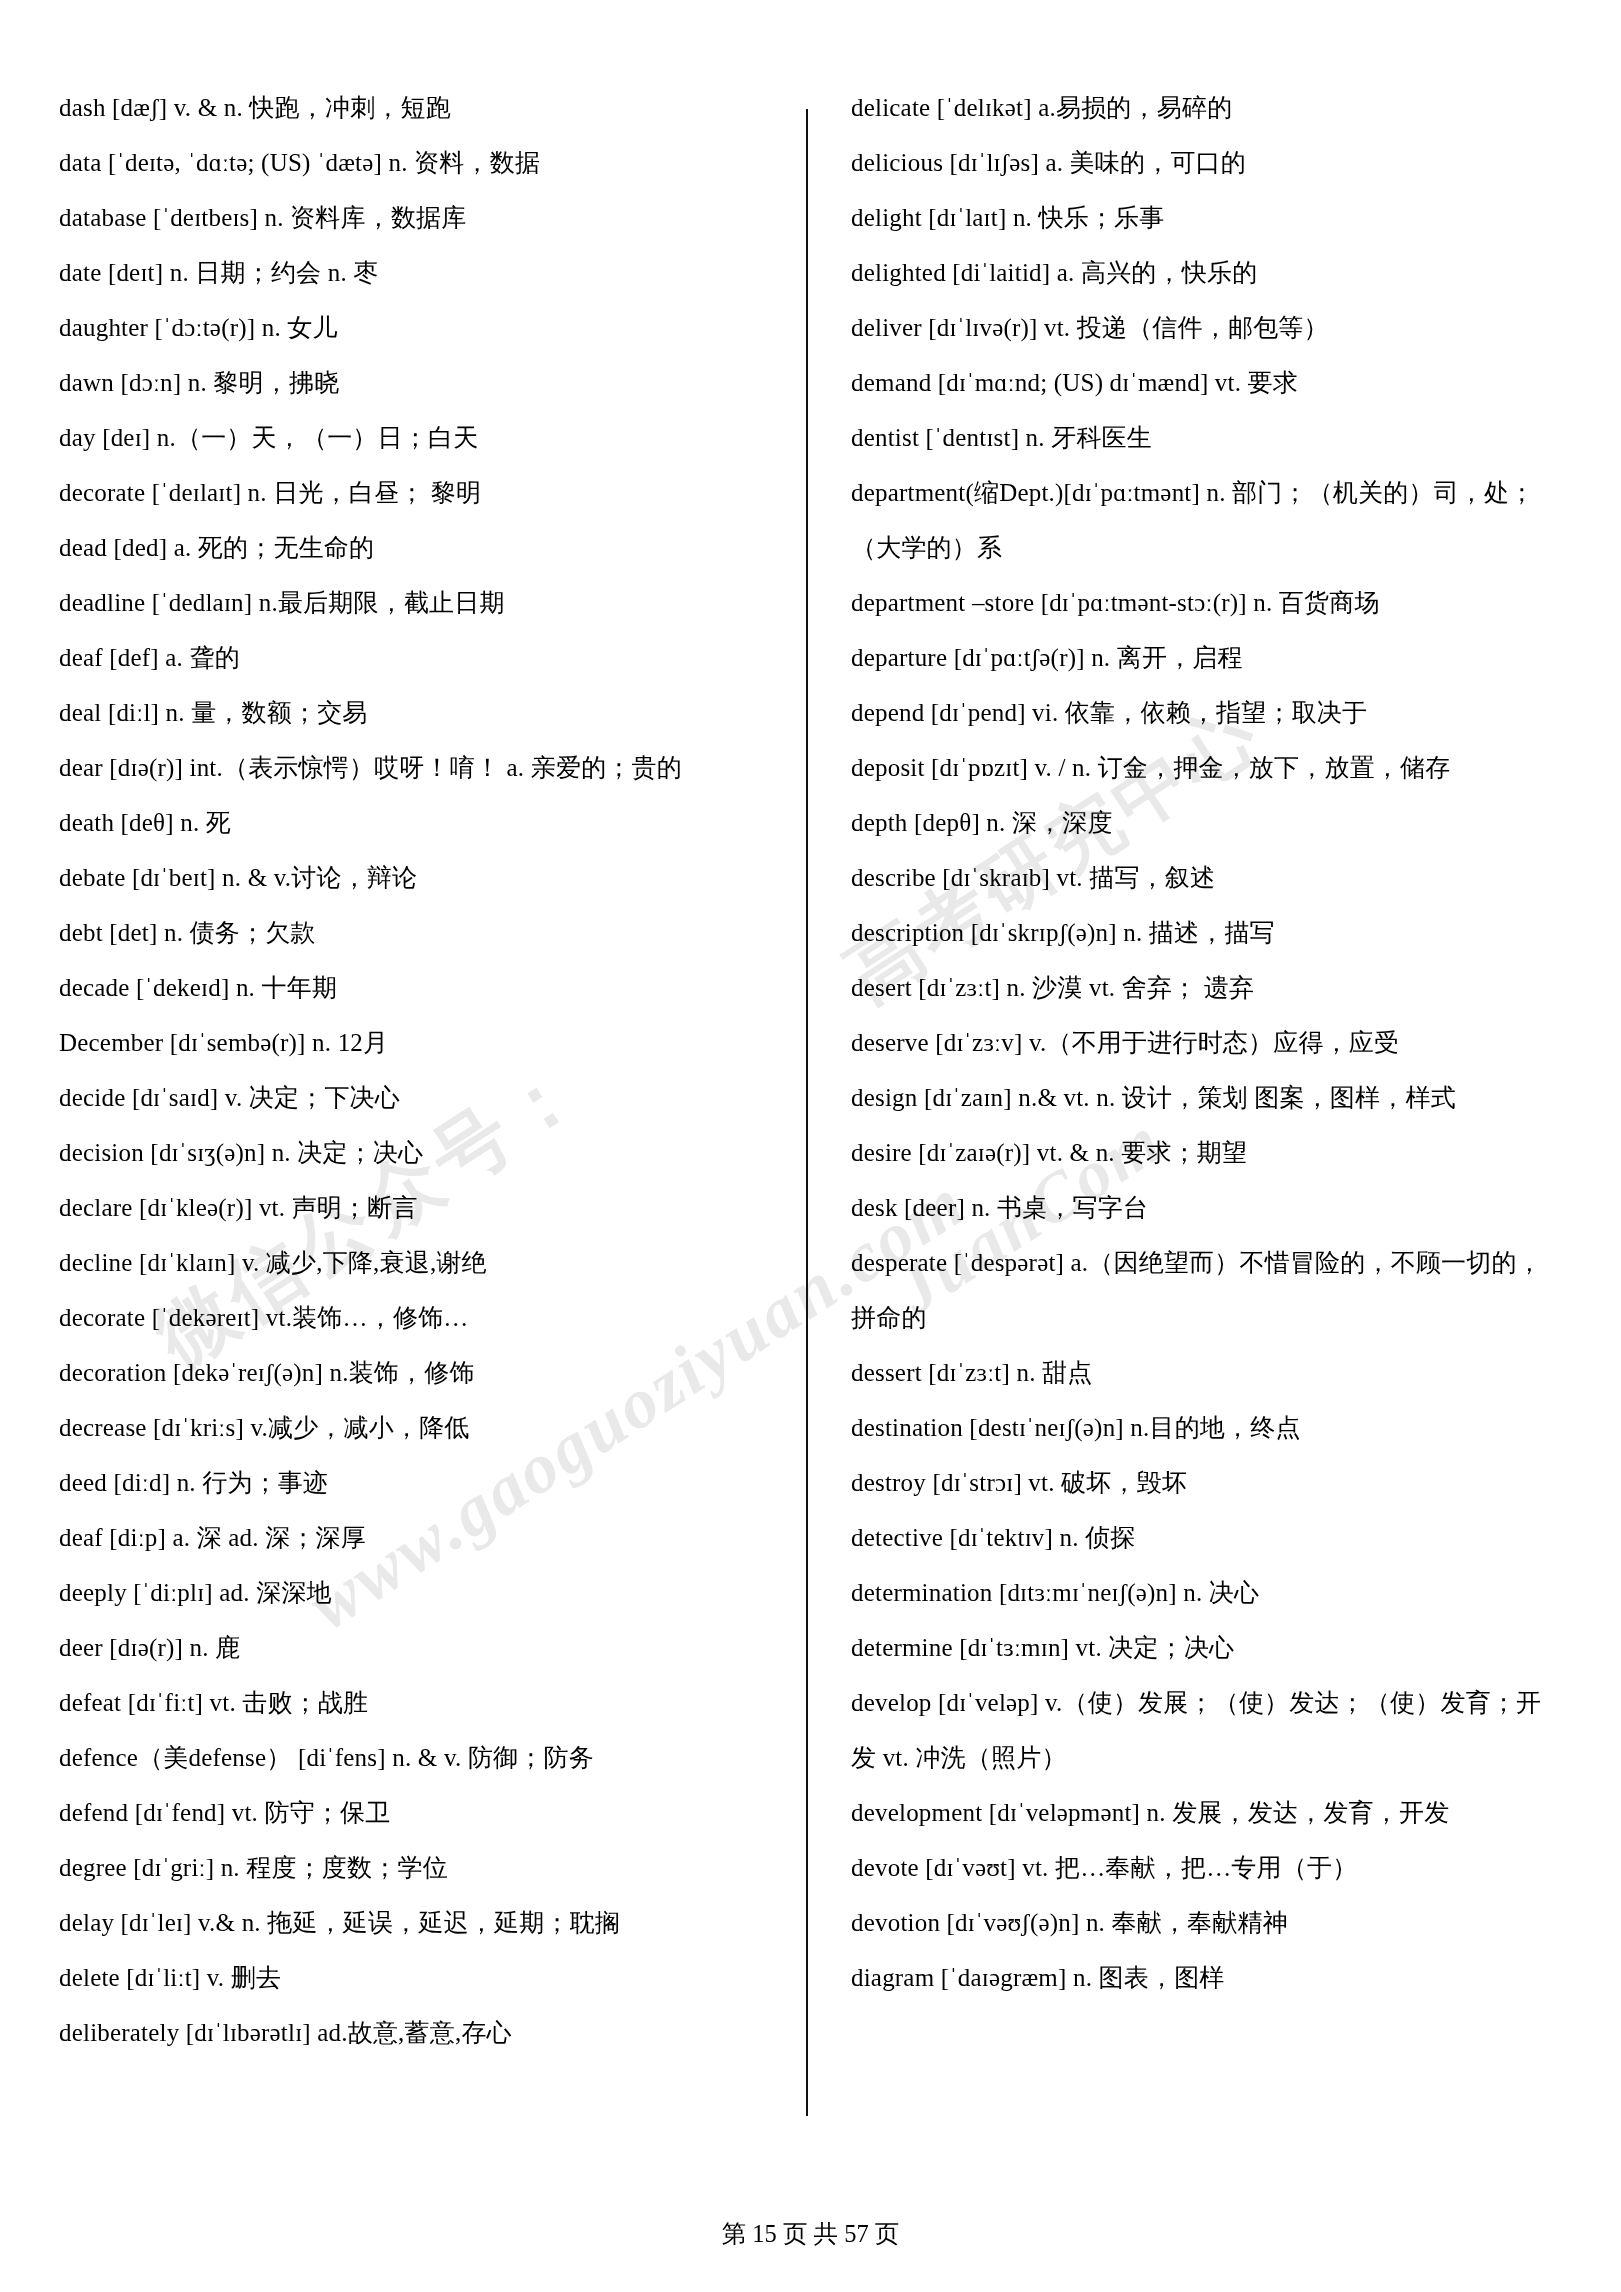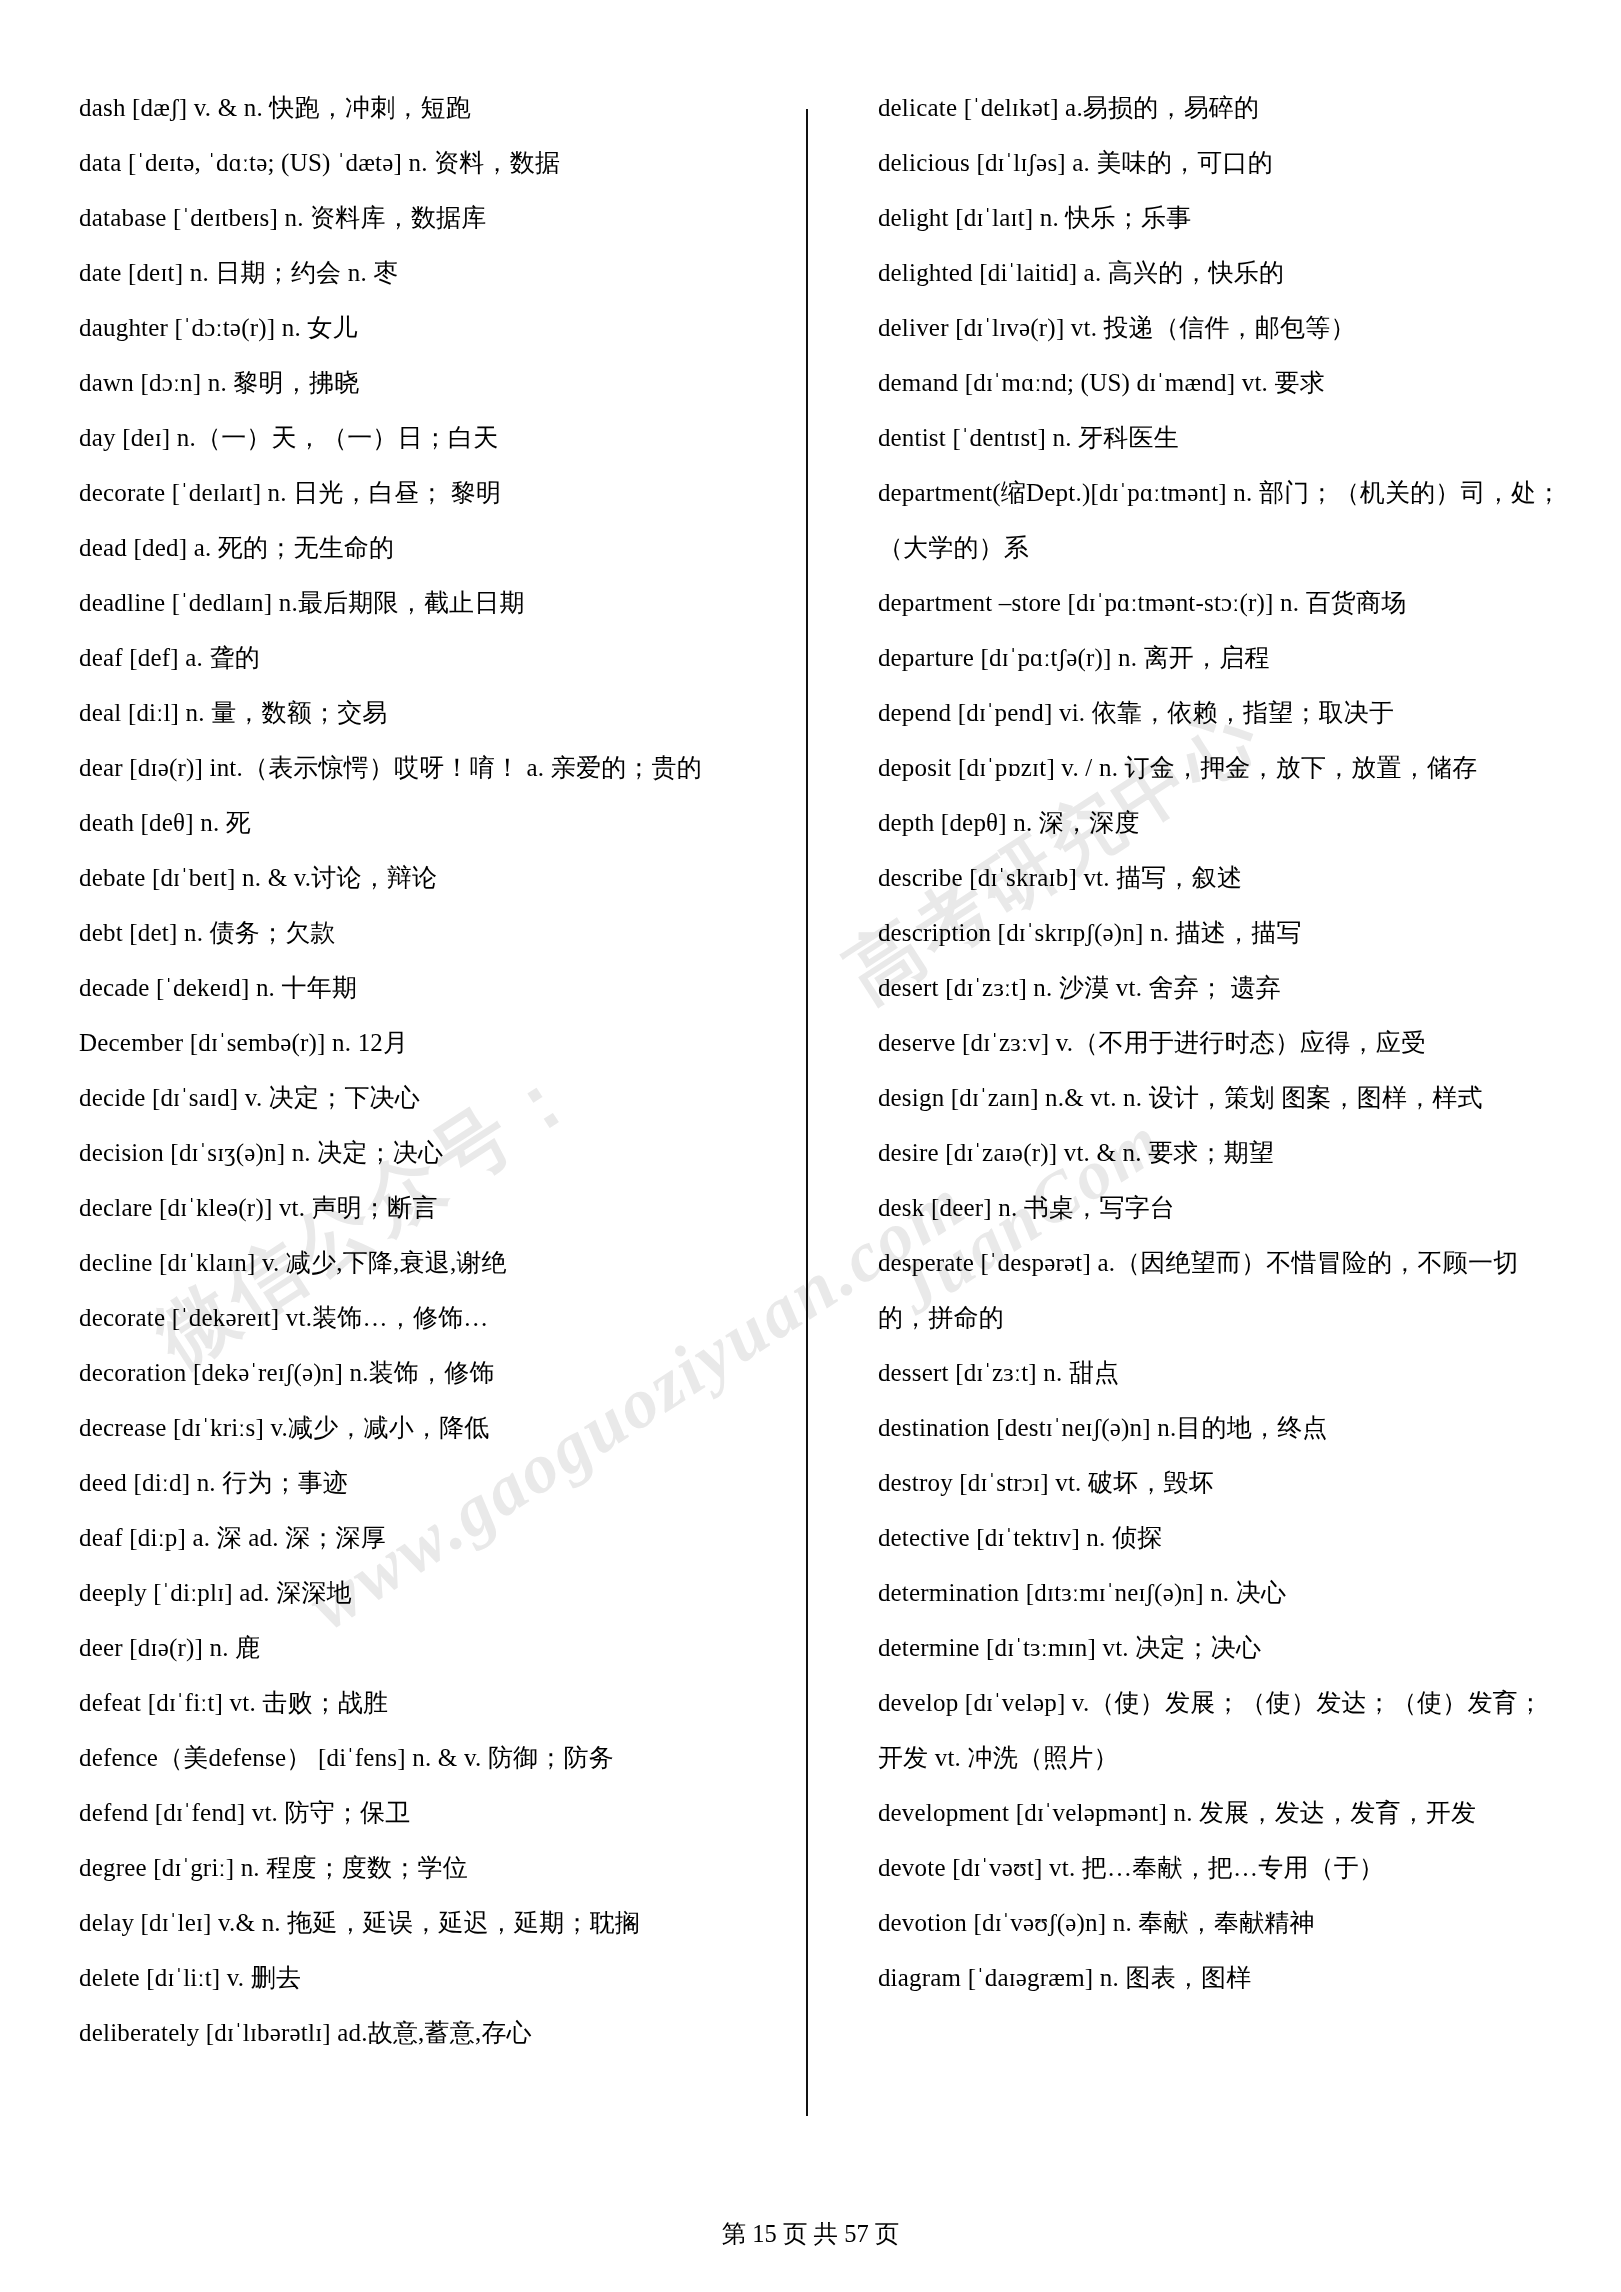--- a/index.html
+++ b/index.html
@@ -74,21 +74,20 @@
   #columns {
     position: relative;
     display: flex;
     width: 1504px;
     height: 2068px;
   }
 
   .column {
     width: 745px;
     padding-top: 3.9px;
-    margin-left: 20px;
   }
   .column.left { padding-right: 33px; }
   .column.right { padding-left: 47px; }
 
   #divider {
     position: absolute;
     left: 747px;
     top: 33px;
     width: 2px;
     height: 2007px;

